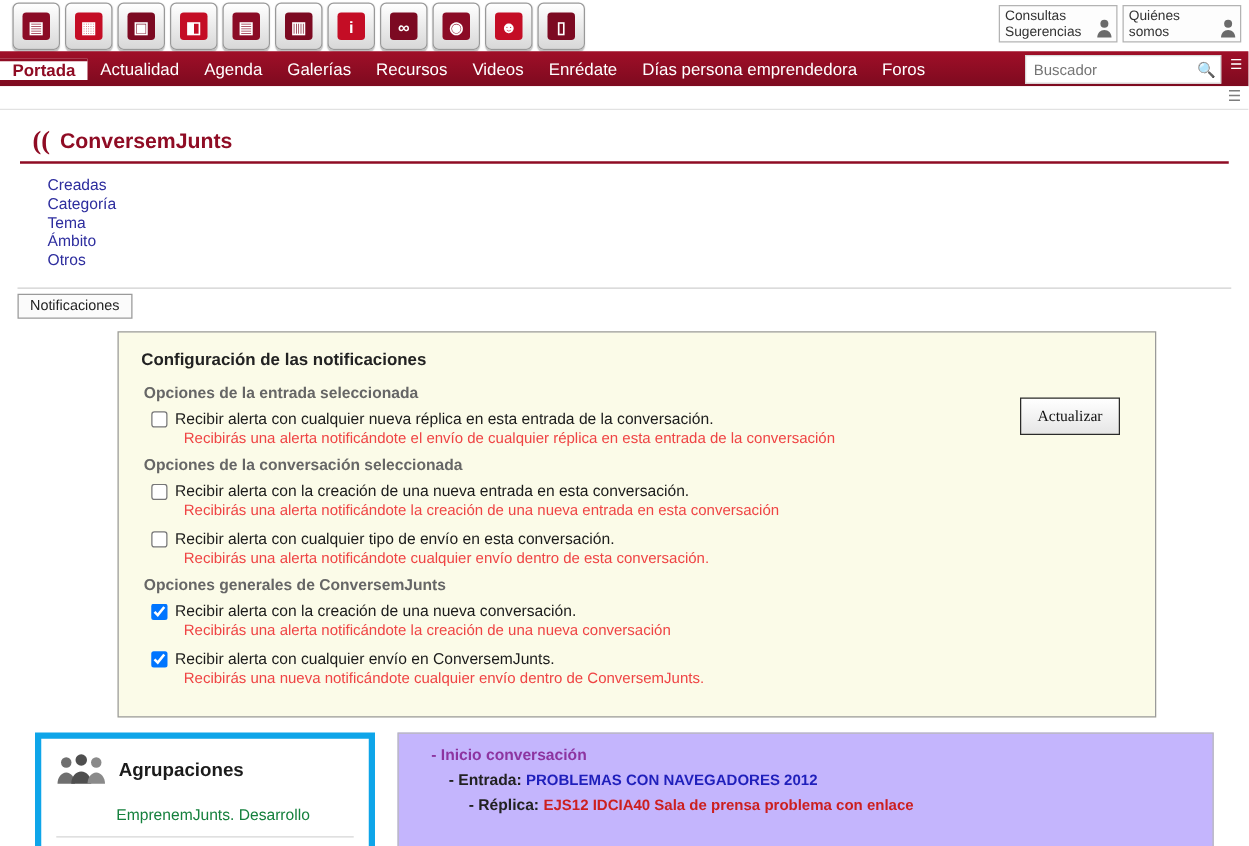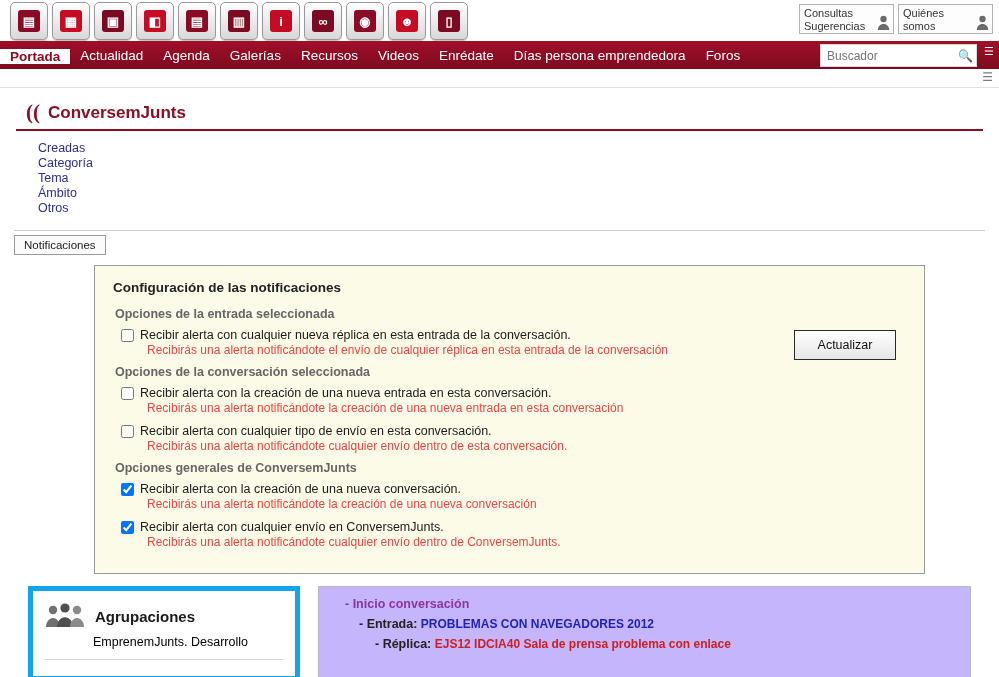--- a/index.html
+++ b/index.html
@@ -253,29 +253,29 @@
     color: #1b1b1b;
   }
   .opt-desc {
     font-size: 12px;
     color: #ef4444;
     margin: 1px 0 8px 34px;
   }
   .update-btn {
     position: absolute;
     right: 28px;
-    top: 64px;
-    width: 102px;
+    top: 52px;
+    width: 80px;
     height: 30px;
     border: 1px solid #2a2a2a;
     background: linear-gradient(#ffffff, #e6e6e6);
     font-size: 12.5px;
     color: #111;
     cursor: pointer;
-    font-family: Liberation Sans, sans-serif;
+    font-family: Liberation Serif, serif;
   }
 
   
   .bottom-row {
     display: flex;
     gap: 18px;
     margin: 12px 14px 0 14px;
   }
   .box-left {
     width: 272px;
@@ -289,22 +289,22 @@
     align-items: center;
     gap: 10px;
   }
   .agrup-title {
     font-size: 15px;
     font-weight: bold;
     color: #1b1b1b;
   }
   .agrup-sub {
     font-size: 12.5px;
-    color: #000000;
-    margin: 4px 0 0 48px;
+    color: #15803d;
+    margin: 14px 0 0 48px;
   }
   .agrup-divider {
     border-top: 1px solid #d6d6d6;
     margin: 10px 0 6px 0;
   }
   .agrup-foot {
     font-size: 12px;
     color: #333;
     margin-left: 48px;
   }
@@ -470,21 +470,21 @@
       <div class="group-title">Opciones generales de ConversemJunts</div>
       <div class="opt-row">
         <input type="checkbox" checked="" style="">
         <span class="opt-label">Recibir alerta con la creación de una nueva conversación.</span>
       </div>
       <div class="opt-desc">Recibirás una alerta notificándote la creación de una nueva conversación</div>
       <div class="opt-row">
         <input type="checkbox" checked="" style="">
         <span class="opt-label">Recibir alerta con cualquier envío en ConversemJunts.</span>
       </div>
-      <div class="opt-desc">Recibirás una alerta notificándote cualquier envío dentro de ConversemJunts.</div>
+      <div class="opt-desc">Recibirás una nueva notificándote cualquier envío dentro de ConversemJunts.</div>
     </div>
 
     <div class="bottom-row">
       <div class="box-left">
         <div class="agrup-head">
           <svg width="40" height="30" viewBox="0 0 40 30">
             <circle cx="8" cy="9" r="4.2" fill="#6f6f6f"></circle>
             <path d="M1 26c0-5 3.2-9 7-9s7 4 7 9z" fill="#6f6f6f"></path>
             <circle cx="20" cy="7" r="4.6" fill="#4f4f4f"></circle>
             <path d="M12 26c0-5.5 3.6-9.8 8-9.8s8 4.3 8 9.8z" fill="#4f4f4f"></path>

